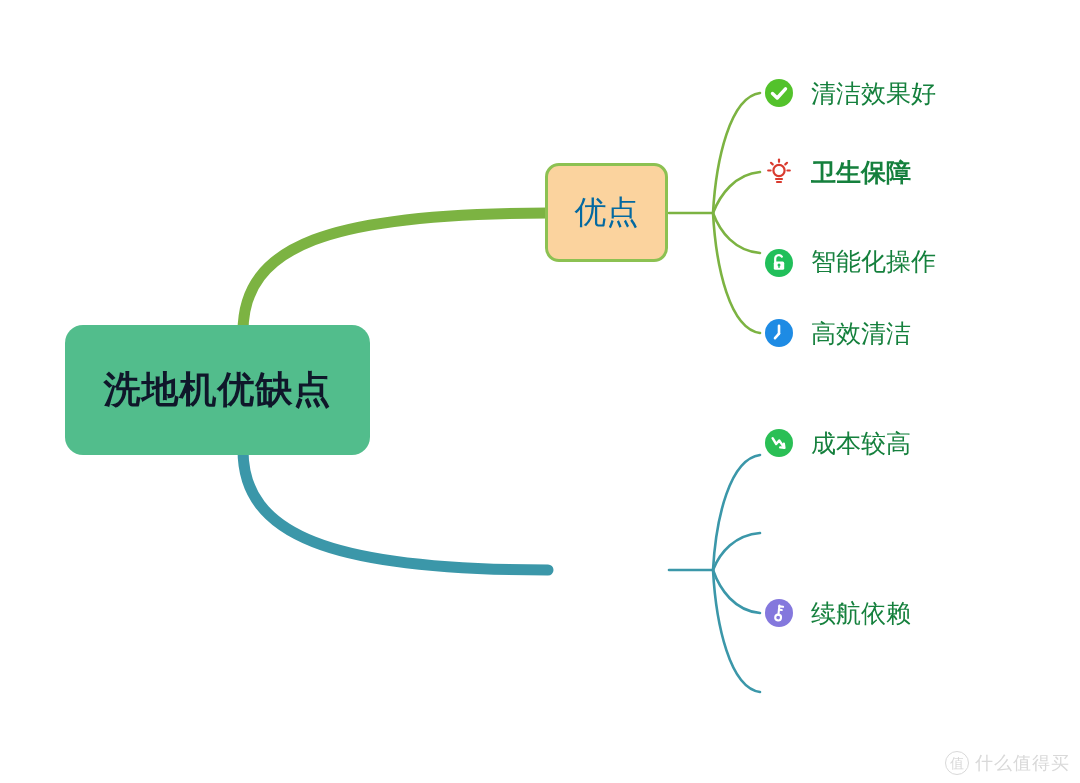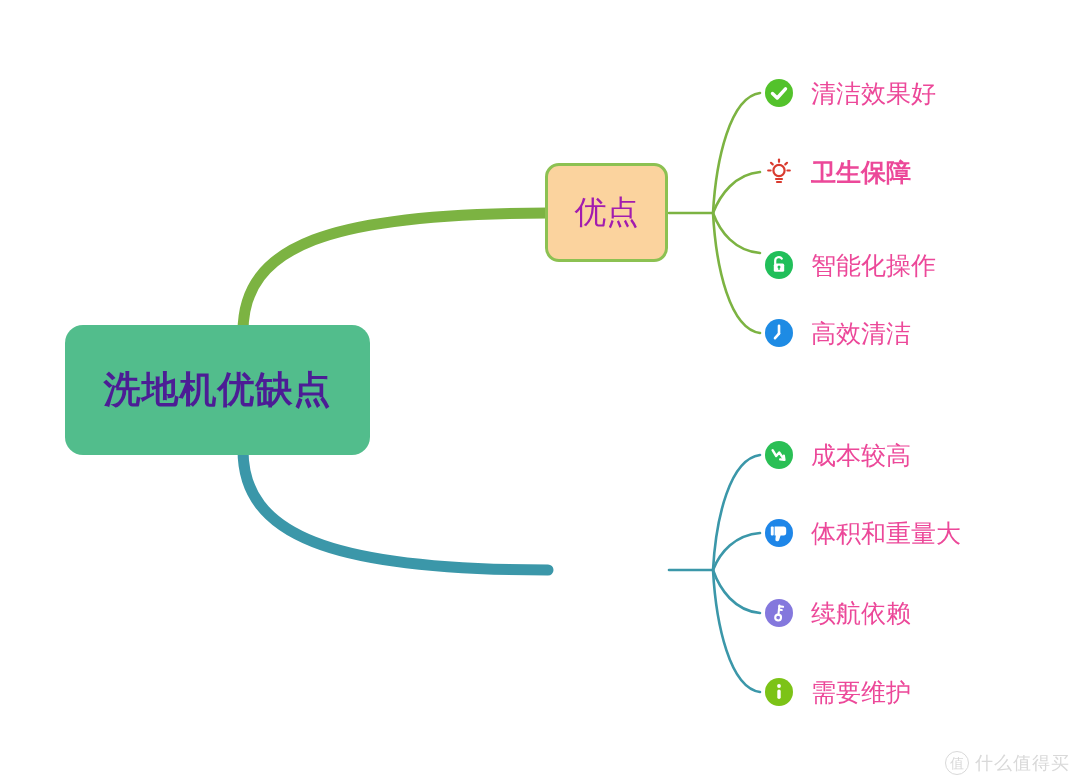--- a/index.html
+++ b/index.html
@@ -14,39 +14,39 @@
   .thin{fill:none;stroke-width:2.6;stroke-linecap:round;}
   .thin.green{stroke:#7cb342;}
   .thin.teal{stroke:#3b97a9;}
 
   .root-node{
     position:absolute;left:65px;top:325px;width:305px;height:130px;
     background:#52bd8c;border-radius:18px;
     display:flex;align-items:center;justify-content:center;
   }
   .root-node .root-label{
-    color:#4c1d95;font-size:37px;font-weight:bold;letter-spacing:1px;white-space:nowrap;
+    color:#0f172a;font-size:37px;font-weight:bold;letter-spacing:1px;white-space:nowrap;
   }
 
   .branch-node{
     position:absolute;left:545px;width:123px;height:99px;box-sizing:border-box;
     background:#fbd39e;border-radius:14px;
     display:flex;align-items:center;justify-content:center;
   }
   .branch-node.pros{top:163px;border:3px solid #8cc152;}
   .branch-node.cons{top:521px;border:3px solid #3b97a9;}
-  .branch-node .branch-label{color:#a21caf;font-size:32px;white-space:nowrap;}
+  .branch-node .branch-label{color:#0369a1;font-size:32px;white-space:nowrap;}
 
   .leaf{
     position:absolute;left:764px;height:42px;
     display:flex;align-items:center;gap:17px;
   }
   .leaf .icon{width:30px;height:30px;flex:0 0 30px;display:block;}
   .leaf .icon svg{display:block;width:30px;height:30px;}
-  .leaf .leaf-label{color:#ec4899;font-size:25px;white-space:nowrap;}
+  .leaf .leaf-label{color:#15803d;font-size:25px;white-space:nowrap;}
 
   .watermark{
     position:absolute;right:10px;bottom:8px;
     display:flex;align-items:center;gap:6px;color:#d9d9d9;
   }
   .wm-badge{
     display:inline-flex;align-items:center;justify-content:center;
     width:22px;height:22px;border:1.6px solid #d9d9d9;border-radius:50%;
     font-size:14px;line-height:1;
   }
@@ -102,21 +102,21 @@
         <path d="M15 2.5 L15 4.8"></path>
         <path d="M7 5.8 L8.7 7.4"></path>
         <path d="M23 5.8 L21.3 7.4"></path>
         <path d="M4.2 13.5 L6.6 13.5"></path>
         <path d="M23.4 13.5 L25.8 13.5"></path>
       </svg>
     </span>
     <span class="leaf-label">卫生保障</span>
   </div>
 
-  <div class="leaf" style="top:244px;">
+  <div class="leaf" style="top:236px;align-items:flex-end;">
     <span class="icon">
       <svg viewBox="0 0 30 30">
         <circle cx="15" cy="15" r="14" fill="#21bf5a"></circle>
         <path d="M11.2 13.6 L11.2 10.6 A3.6 3.6 0 0 1 17.8 8.7" stroke="#ffffff" stroke-width="2.2" fill="none" stroke-linecap="round"></path>
         <rect x="9.8" y="13.6" width="10.4" height="8.2" rx="1.6" fill="#ffffff"></rect>
         <circle cx="15" cy="17.1" r="1.5" fill="#21bf5a"></circle>
         <rect x="14.4" y="17.4" width="1.2" height="2.6" fill="#21bf5a"></rect>
       </svg>
     </span>
     <span class="leaf-label">智能化操作</span>
@@ -126,66 +126,46 @@
     <span class="icon">
       <svg viewBox="0 0 30 30">
         <circle cx="15" cy="15" r="14" fill="#1e8be4"></circle>
         <path d="M15 15.6 L15 7.8" stroke="#ffffff" stroke-width="2.6" stroke-linecap="round"></path>
         <path d="M15 15.6 L11 20.2" stroke="#ffffff" stroke-width="2.6" stroke-linecap="round"></path>
       </svg>
     </span>
     <span class="leaf-label">高效清洁</span>
   </div>
 
-  <div class="leaf" style="top:434px;">
+  <div class="leaf" style="top:422px;">
     <span class="icon">
       <svg viewBox="0 0 30 30">
         <circle cx="15" cy="15" r="14" fill="#2abf55"></circle>
         <path d="M8.6 10.2 L12.2 16 L15.2 12.4 L19.8 19.2" stroke="#ffffff" stroke-width="2.4" fill="none" stroke-linecap="round" stroke-linejoin="round"></path>
         <path d="M20.4 19.8 L19.8 15.6 M20.4 19.8 L16.2 19.4" stroke="#ffffff" stroke-width="2.4" fill="none" stroke-linecap="round"></path>
       </svg>
     </span>
     <span class="leaf-label">成本较高</span>
   </div>
 
-  <div class="leaf" style="top:512px;">
-    <span class="icon">
-      <svg viewBox="0 0 30 30">
-        <circle cx="15" cy="15" r="14" fill="#1e86e8"></circle>
-        <path d="M10.6 8.6 h9 a2.6 2.6 0 0 1 2.6 2.6 v3.6 a2.6 2.6 0 0 1 -2.6 2.6 h-3 l-1.5 4.6 a1.9 1.9 0 0 1 -3.7 -0.8 l0.4 -3.8 h-1.2 z" fill="#ffffff"></path>
-        <rect x="6.8" y="8.6" width="2.9" height="9" rx="1" fill="#ffffff"></rect>
-      </svg>
-    </span>
-    <span class="leaf-label">体积和重量大</span>
-  </div>
 
   <div class="leaf" style="top:592px;align-items:center;">
     <span class="icon">
       <svg viewBox="0 0 30 30">
         <circle cx="15" cy="15" r="14" fill="#8478dd"></circle>
         <g transform="rotate(6 15 15)" stroke="#ffffff" stroke-width="2.1" fill="none" stroke-linecap="round">
           <circle cx="14.6" cy="19.6" r="2.9"></circle>
           <path d="M14.6 16.7 L14.6 7.6"></path>
           <path d="M14.6 8.4 L18.4 8.4"></path>
           <path d="M14.6 11.8 L17.4 11.8"></path>
         </g>
       </svg>
     </span>
     <span class="leaf-label">续航依赖</span>
   </div>
 
-  <div class="leaf" style="top:671px;">
-    <span class="icon">
-      <svg viewBox="0 0 30 30">
-        <circle cx="15" cy="15" r="14" fill="#7cc317"></circle>
-        <circle cx="15" cy="9" r="1.9" fill="#ffffff"></circle>
-        <rect x="13.3" y="12.4" width="3.4" height="9.6" rx="1.7" fill="#ffffff"></rect>
-      </svg>
-    </span>
-    <span class="leaf-label">需要维护</span>
-  </div>
 
   <div class="watermark">
     <span class="wm-badge">值</span>
     <span class="wm-text">什么值得买</span>
   </div>
 
 </div>
 
 </body></html>

